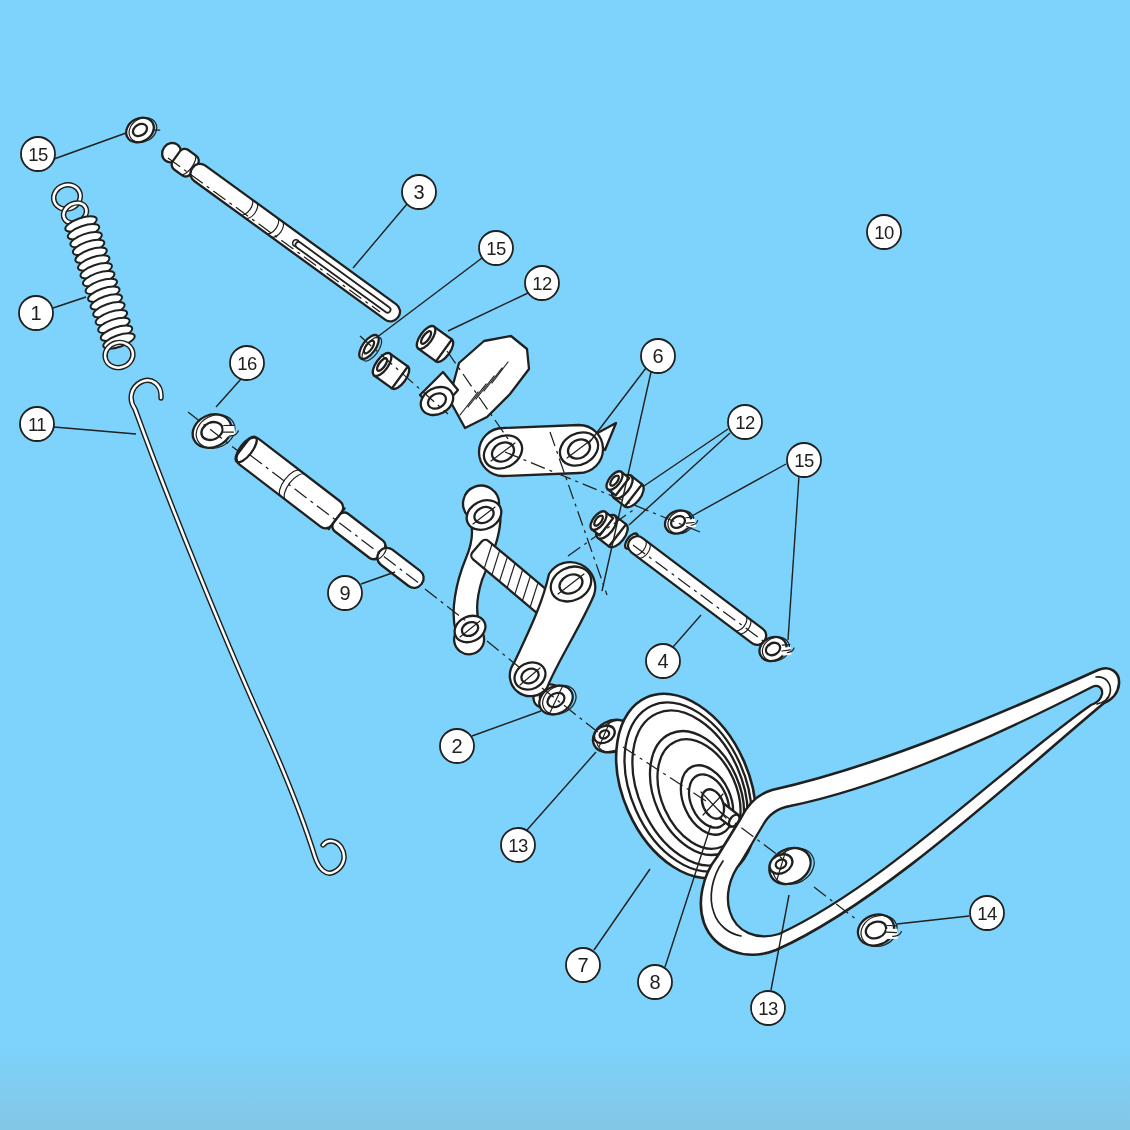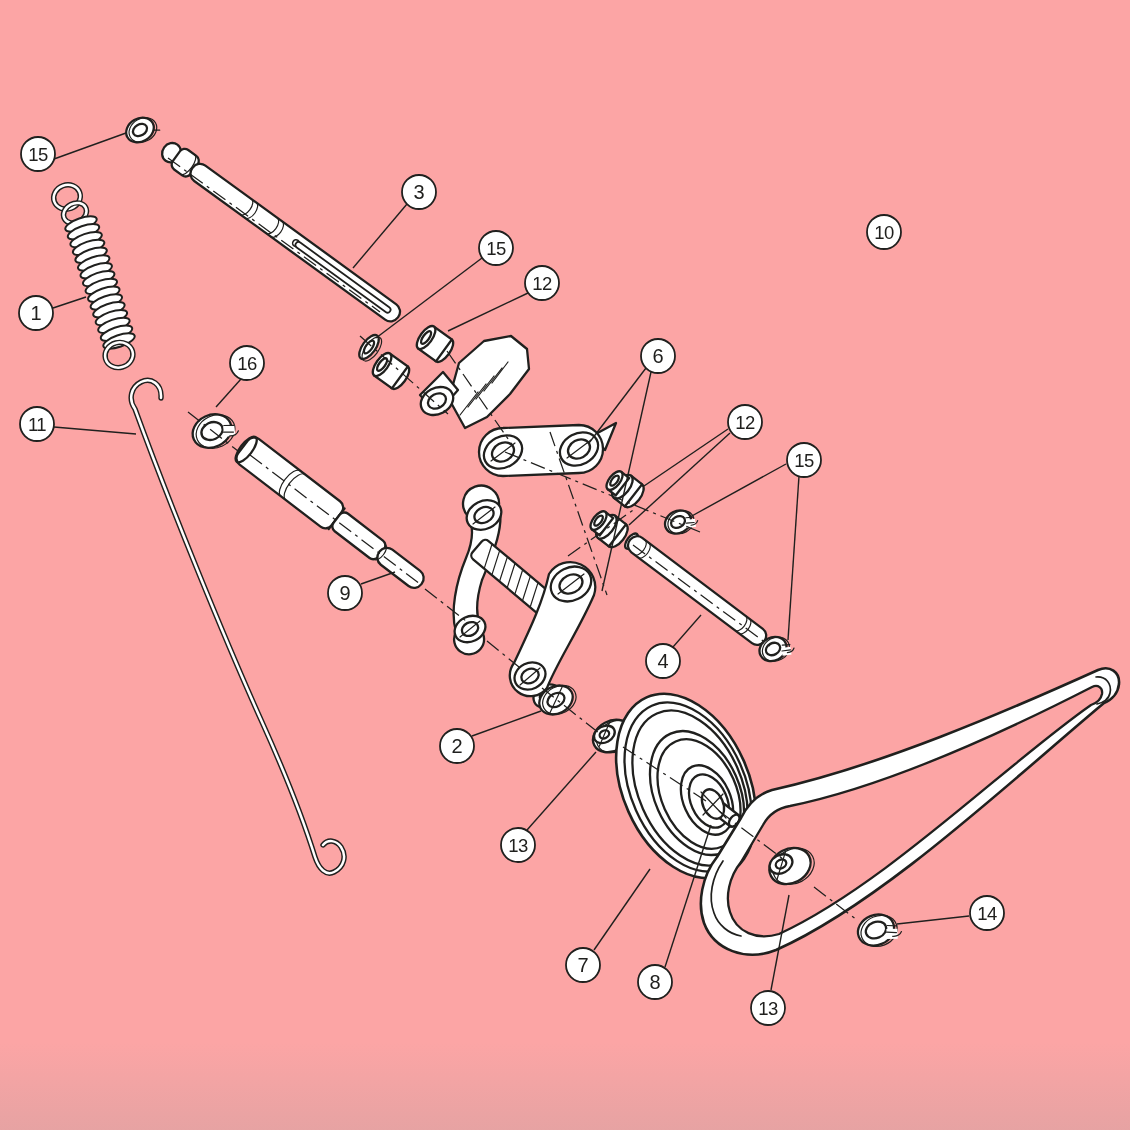--- a/index.html
+++ b/index.html
@@ -1,16 +1,16 @@
 <!DOCTYPE html>
 <html><head>
 <meta charset="utf-8">
 <style>
   html,body{margin:0;padding:0;background:#fff;}
-  #stage{position:relative;width:1130px;height:1130px;background:#fca5a5;overflow:hidden;
+  #stage{position:relative;width:1130px;height:1130px;background:#7dd3fc;overflow:hidden;
          font-family:"Liberation Sans", sans-serif;}
   svg{display:block}
   .ln  {fill:none;stroke:#20201e;stroke-width:2.3;stroke-linecap:round;stroke-linejoin:round;}
   .lnf {fill:#ffffff;stroke:#20201e;stroke-width:2.3;stroke-linecap:round;stroke-linejoin:round;}
   .hv  {stroke-width:2.6;}
   .thin{fill:none;stroke:#20201e;stroke-width:1.2;stroke-linecap:round;}
   .wireB{fill:none;stroke:#20201e;stroke-width:5.4;stroke-linecap:round;stroke-linejoin:round;}
   .wireW{fill:none;stroke:#ffffff;stroke-width:2.5;stroke-linecap:round;stroke-linejoin:round;}
   .dash{fill:none;stroke:#20201e;stroke-width:1.25;stroke-dasharray:15 5 3 5;}
   .leader{fill:none;stroke:#20201e;stroke-width:1.4;}

